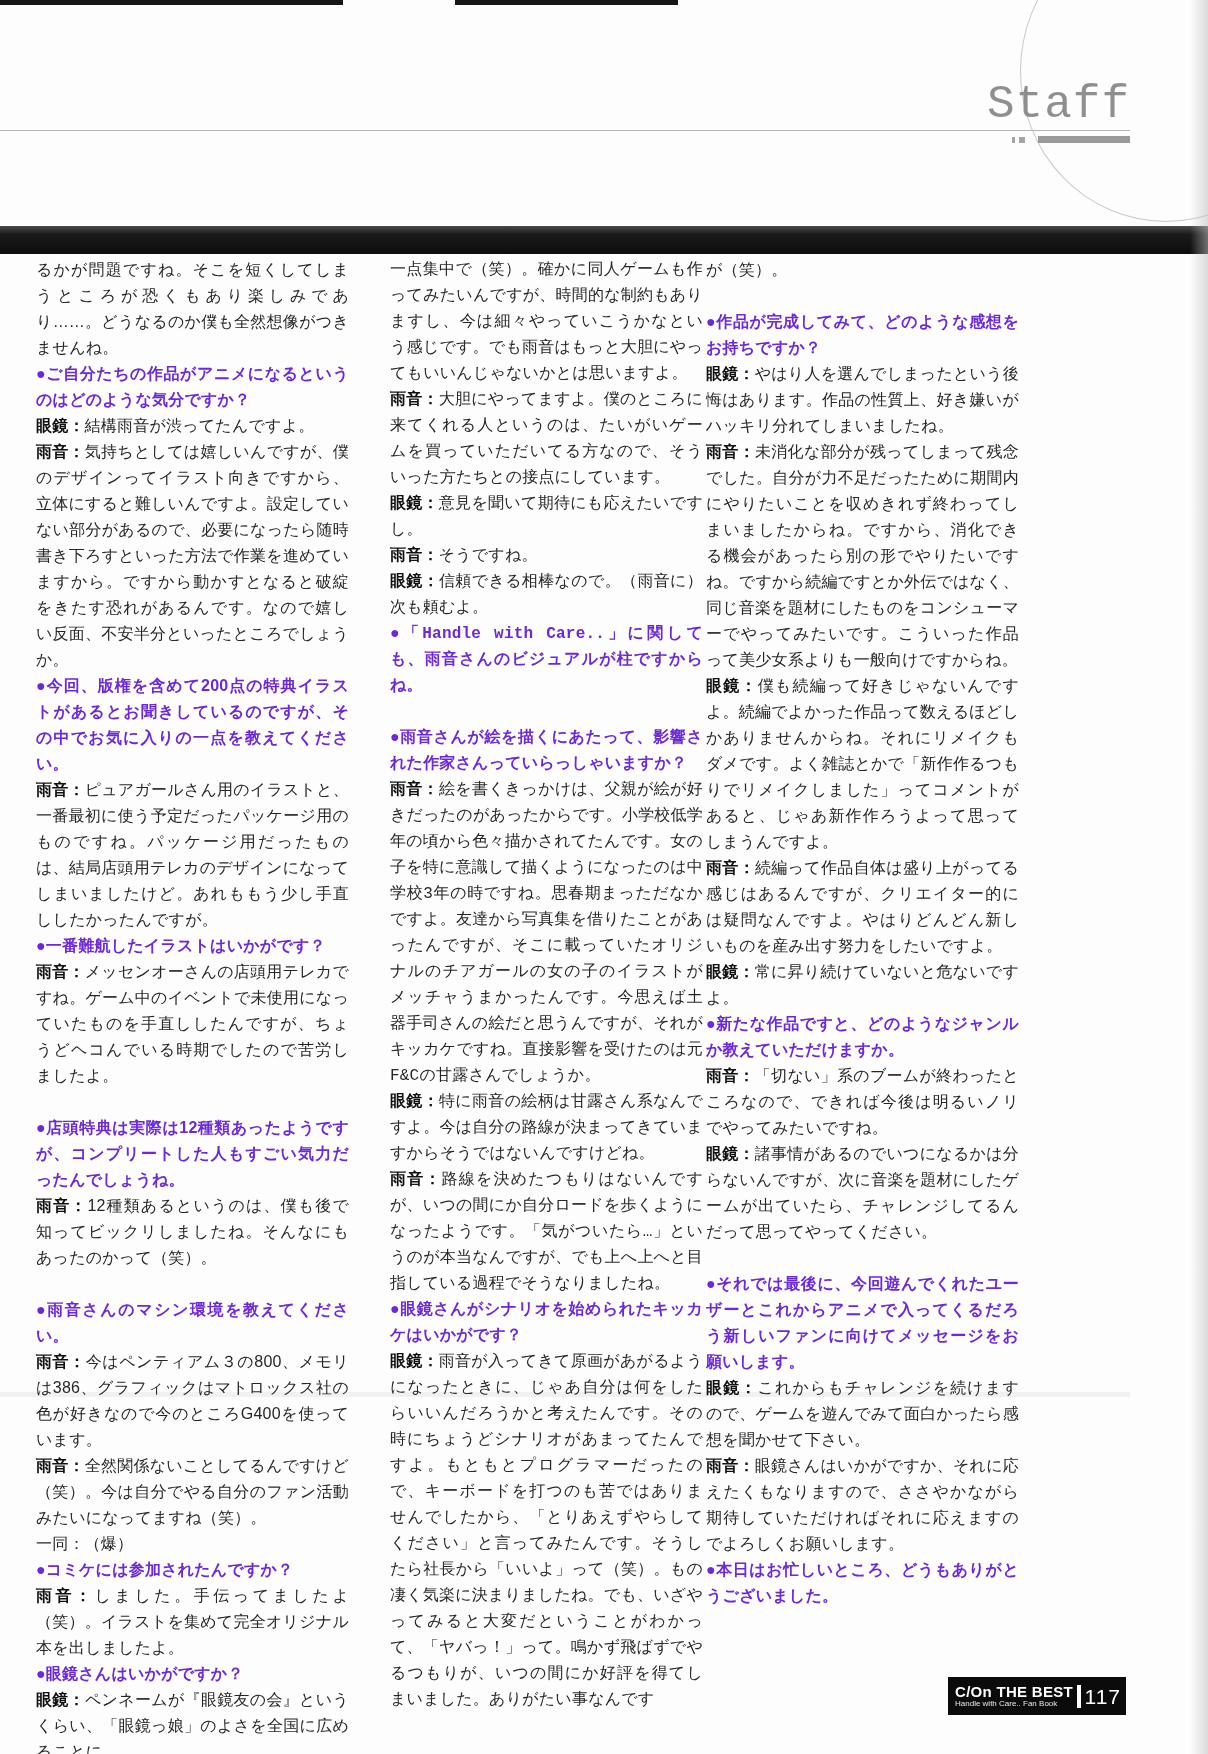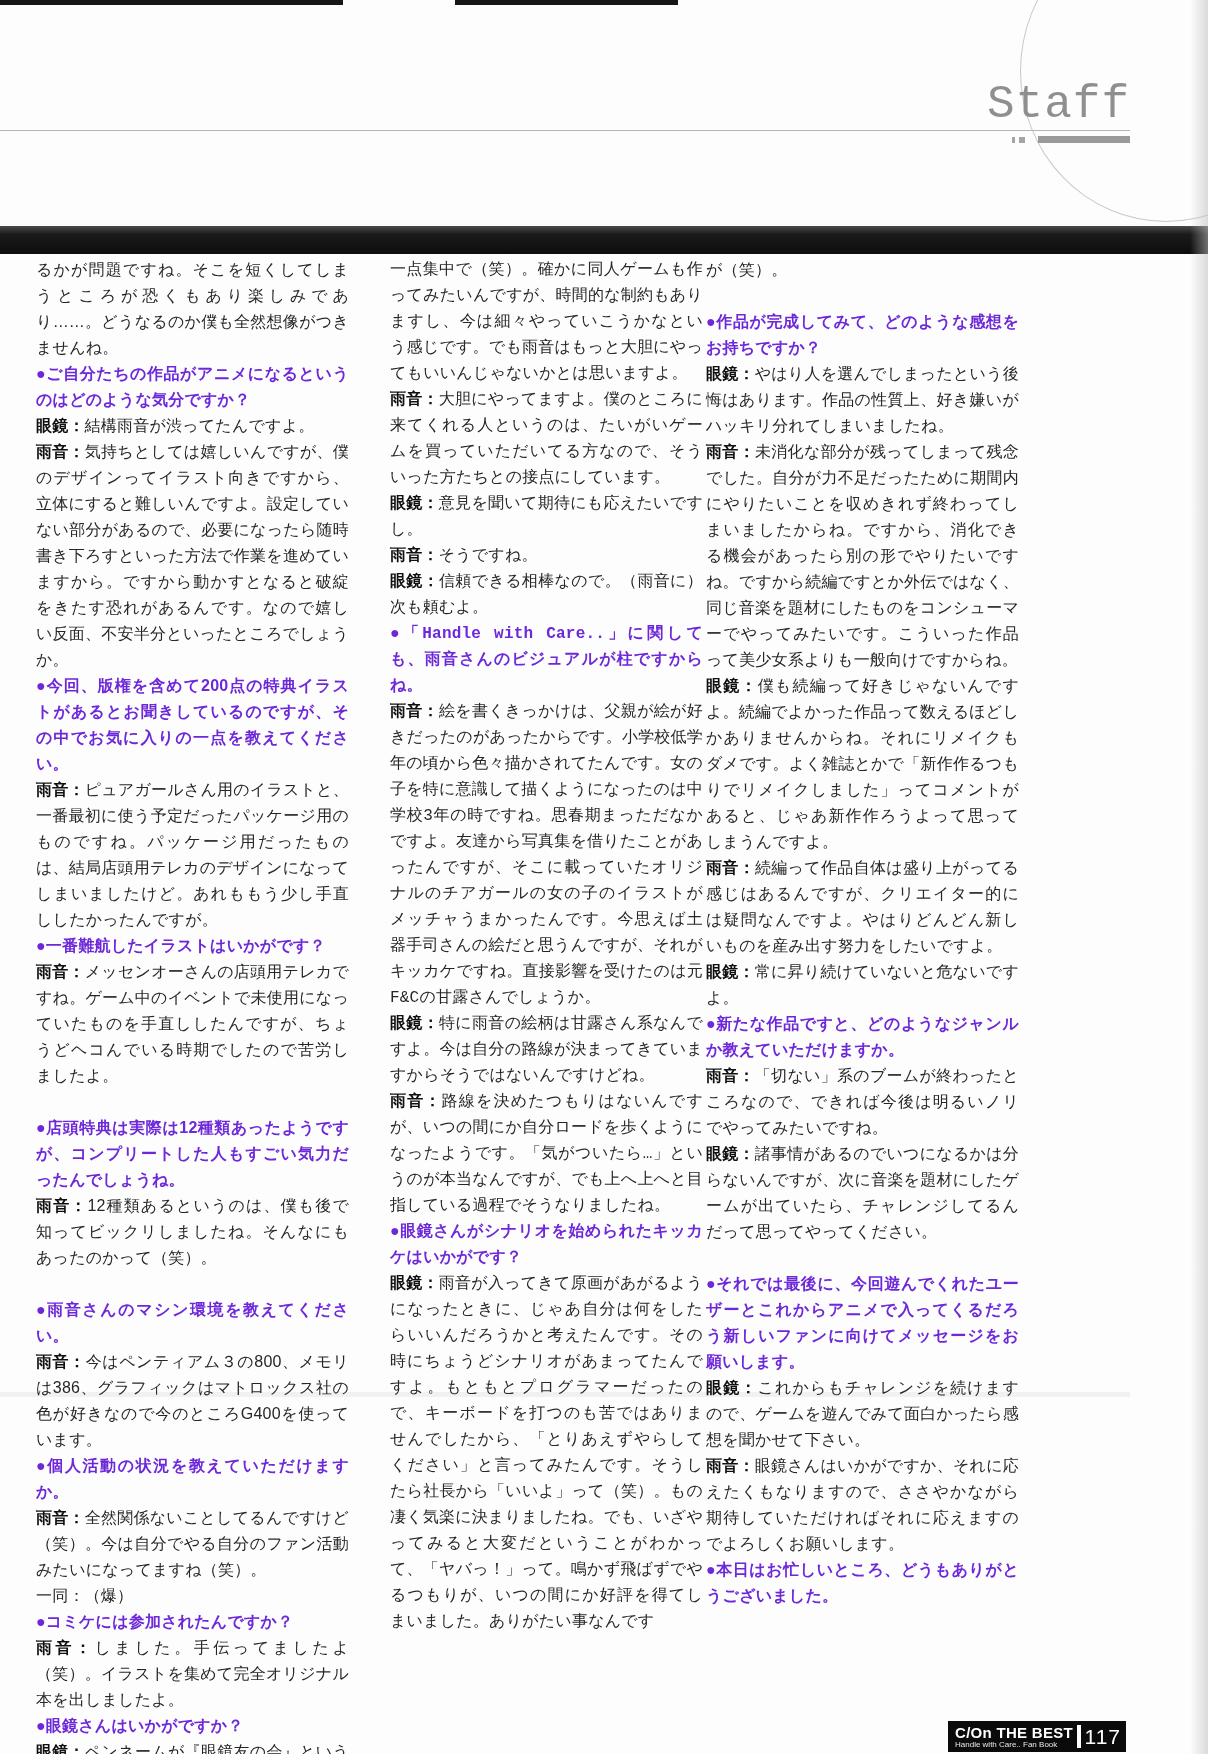--- a/index.html
+++ b/index.html
@@ -46,23 +46,23 @@
   }
   .col-1{left:36px;}
   .col-2{left:390px;font-family:Liberation Mono, monospace;}
   .col-3{left:706px;}
   .block{margin:0;}
   .block.gap{margin-top:26px;}
   .block.question{font-weight:bold;color:#6d28d9;}
   .speaker{font-weight:bold;color:#101010;}
   
   .footer-box{
-    position:absolute;left:948px;top:1677px;width:178px;height:31px;
+    position:absolute;left:948px;top:1677px;width:178px;height:38px;
     background:#0b0b0b;display:flex;align-items:center;box-sizing:border-box;
-    padding:2px 5px 2px 7px;color:#ffffff;margin-top:44px;
+    padding:2px 5px 2px 7px;color:#ffffff;
   }
   .footer-titles{display:flex;flex-direction:column;justify-content:center;flex:1;}
   .footer-title{
     font-weight:bold;font-size:15px;line-height:15px;letter-spacing:.3px;white-space:nowrap;
   }
   .footer-subtitle{font-size:8px;line-height:9px;color:#e8e8e8;white-space:nowrap;}
   .footer-sep{width:4px;height:23px;background:#ffffff;margin:0 4px 0 3px;}
   .footer-page{font-size:21px;line-height:21px;letter-spacing:1px;font-weight:400;}
 </style>
 </head>
@@ -91,35 +91,35 @@
       <p class="block dialogue"><span class="speaker">眼鏡：</span><span>結構雨音が渋ってたんですよ。</span></p>
       <p class="block dialogue"><span class="speaker">雨音：</span><span>気持ちとしては嬉しいんですが、僕のデザインってイラスト向きですから、立体にすると難しいんですよ。設定していない部分があるので、必要になったら随時書き下ろすといった方法で作業を進めていますから。ですから動かすとなると破綻をきたす恐れがあるんです。なので嬉しい反面、不安半分といったところでしょうか。</span></p>
       <p class="block question"><span>●今回、版権を含めて200点の特典イラストがあるとお聞きしているのですが、その中でお気に入りの一点を教えてください。</span></p>
       <p class="block dialogue"><span class="speaker">雨音：</span><span>ピュアガールさん用のイラストと、一番最初に使う予定だったパッケージ用のものですね。パッケージ用だったものは、結局店頭用テレカのデザインになってしまいましたけど。あれももう少し手直ししたかったんですが。</span></p>
       <p class="block question"><span>●一番難航したイラストはいかがです？</span></p>
       <p class="block dialogue"><span class="speaker">雨音：</span><span>メッセンオーさんの店頭用テレカですね。ゲーム中のイベントで未使用になっていたものを手直ししたんですが、ちょうどヘコんでいる時期でしたので苦労しましたよ。</span></p>
       <p class="block question gap"><span>●店頭特典は実際は12種類あったようですが、コンプリートした人もすごい気力だったんでしょうね。</span></p>
       <p class="block dialogue"><span class="speaker">雨音：</span><span>12種類あるというのは、僕も後で知ってビックリしましたね。そんなにもあったのかって（笑）。</span></p>
       <p class="block question gap"><span>●雨音さんのマシン環境を教えてください。</span></p>
       <p class="block dialogue"><span class="speaker">雨音：</span><span>今はペンティアム３の800、メモリは386、グラフィックはマトロックス社の色が好きなので今のところG400を使っています。</span></p>
-      <p class="block question"><span>●個人活動の状況を教えていただけますか。</span></p>
       <p class="block dialogue"><span class="speaker">雨音：</span><span>全然関係ないことしてるんですけど（笑）。今は自分でやる自分のファン活動みたいになってますね（笑）。</span></p>
       <p class="block plain"><span>一同：（爆）</span></p>
       <p class="block question"><span>●コミケには参加されたんですか？</span></p>
       <p class="block dialogue"><span class="speaker">雨音：</span><span>しました。手伝ってましたよ（笑）。イラストを集めて完全オリジナル本を出しましたよ。</span></p>
       <p class="block question"><span>●眼鏡さんはいかがですか？</span></p>
       <p class="block dialogue"><span class="speaker">眼鏡：</span><span>ペンネームが『眼鏡友の会』というくらい、「眼鏡っ娘」のよさを全国に広めることに</span></p>
     </div>
   <div class="col col-2">
       <p class="block plain"><span>一点集中で（笑）。確かに同人ゲームも作ってみたいんですが、時間的な制約もありますし、今は細々やっていこうかなという感じです。でも雨音はもっと大胆にやってもいいんじゃないかとは思いますよ。</span></p>
       <p class="block dialogue"><span class="speaker">雨音：</span><span>大胆にやってますよ。僕のところに来てくれる人というのは、たいがいゲームを買っていただいてる方なので、そういった方たちとの接点にしています。</span></p>
       <p class="block dialogue"><span class="speaker">眼鏡：</span><span>意見を聞いて期待にも応えたいですし。</span></p>
       <p class="block dialogue"><span class="speaker">雨音：</span><span>そうですね。</span></p>
       <p class="block dialogue"><span class="speaker">眼鏡：</span><span>信頼できる相棒なので。（雨音に）次も頼むよ。</span></p>
       <p class="block question"><span>●「Handle with Care..」に関しても、雨音さんのビジュアルが柱ですからね。</span></p>
+      <p class="block question gap"><span>●雨音さんが絵を描くにあたって、影響された作家さんっていらっしゃいますか？</span></p>
       <p class="block dialogue"><span class="speaker">雨音：</span><span>絵を書くきっかけは、父親が絵が好きだったのがあったからです。小学校低学年の頃から色々描かされてたんです。女の子を特に意識して描くようになったのは中学校3年の時ですね。思春期まっただなかですよ。友達から写真集を借りたことがあったんですが、そこに載っていたオリジナルのチアガールの女の子のイラストがメッチャうまかったんです。今思えば土器手司さんの絵だと思うんですが、それがキッカケですね。直接影響を受けたのは元F&amp;Cの甘露さんでしょうか。</span></p>
       <p class="block dialogue"><span class="speaker">眼鏡：</span><span>特に雨音の絵柄は甘露さん系なんですよ。今は自分の路線が決まってきていますからそうではないんですけどね。</span></p>
       <p class="block dialogue"><span class="speaker">雨音：</span><span>路線を決めたつもりはないんですが、いつの間にか自分ロードを歩くようになったようです。「気がついたら…」というのが本当なんですが、でも上へ上へと目指している過程でそうなりましたね。</span></p>
       <p class="block question"><span>●眼鏡さんがシナリオを始められたキッカケはいかがです？</span></p>
       <p class="block dialogue"><span class="speaker">眼鏡：</span><span>雨音が入ってきて原画があがるようになったときに、じゃあ自分は何をしたらいいんだろうかと考えたんです。その時にちょうどシナリオがあまってたんですよ。もともとプログラマーだったので、キーボードを打つのも苦ではありませんでしたから、「とりあえずやらしてください」と言ってみたんです。そうしたら社長から「いいよ」って（笑）。もの凄く気楽に決まりましたね。でも、いざやってみると大変だということがわかって、「ヤバっ！」って。鳴かず飛ばずでやるつもりが、いつの間にか好評を得てしまいました。ありがたい事なんです</span></p>
     </div>
   <div class="col col-3">
       <p class="block plain"><span>が（笑）。</span></p>
       <p class="block question gap"><span>●作品が完成してみて、どのような感想をお持ちですか？</span></p>
       <p class="block dialogue"><span class="speaker">眼鏡：</span><span>やはり人を選んでしまったという後悔はあります。作品の性質上、好き嫌いがハッキリ分れてしまいましたね。</span></p>

